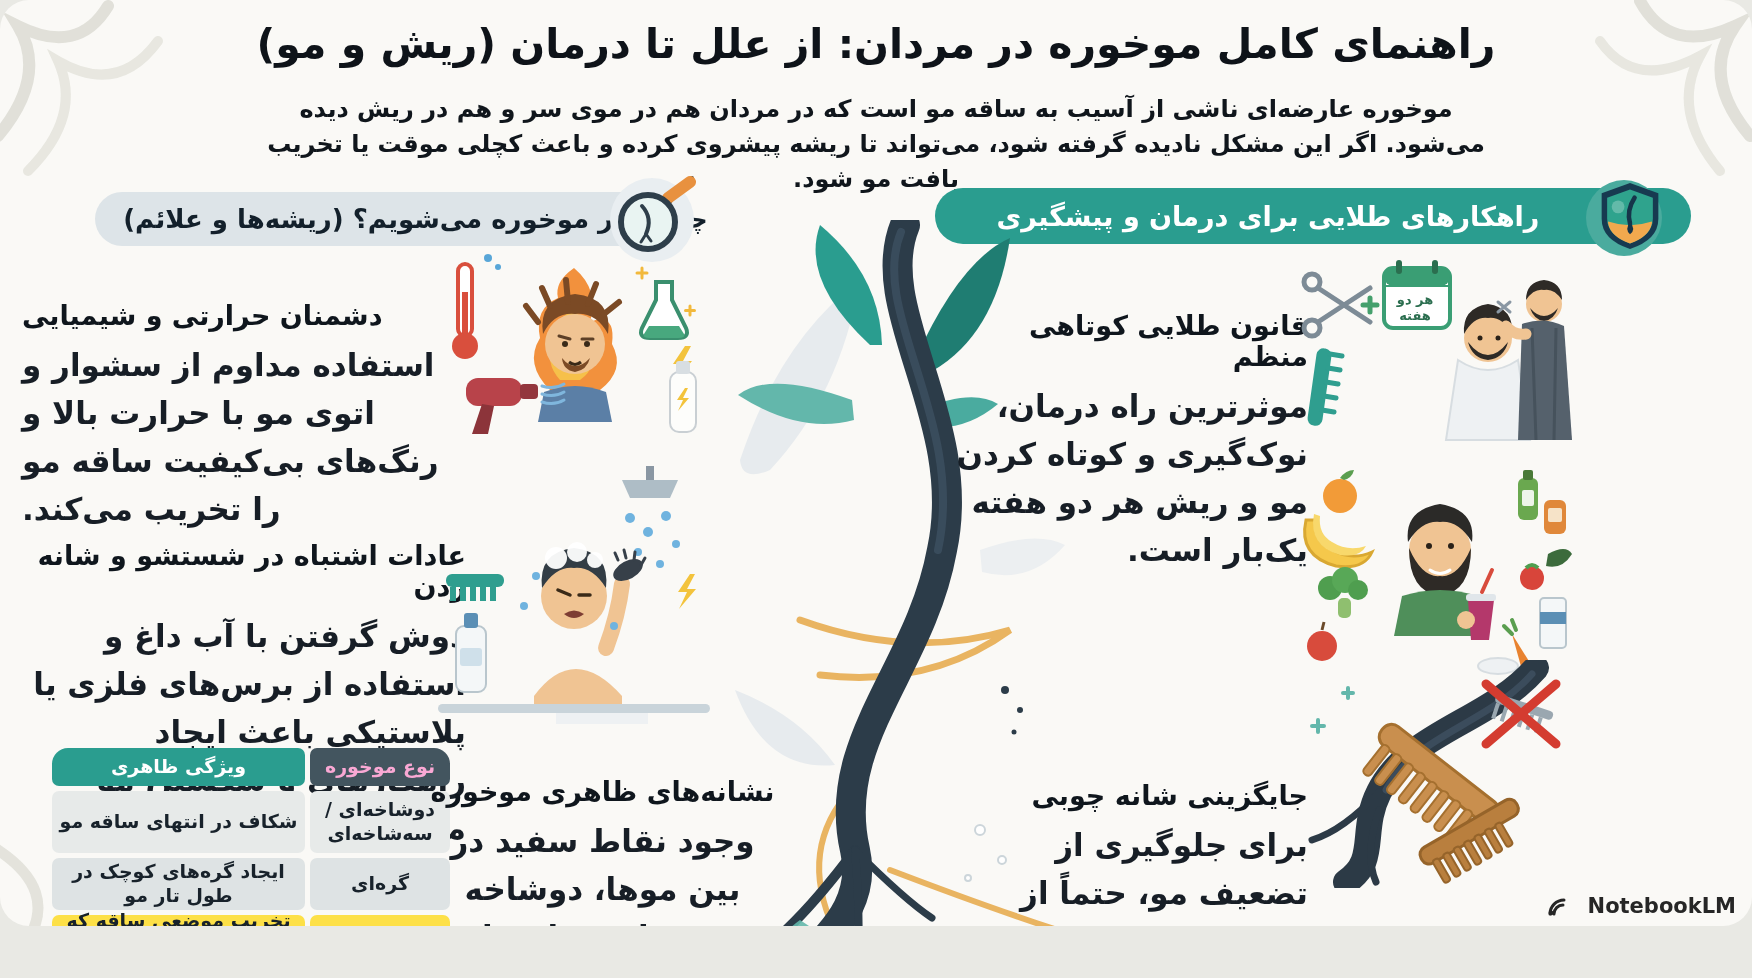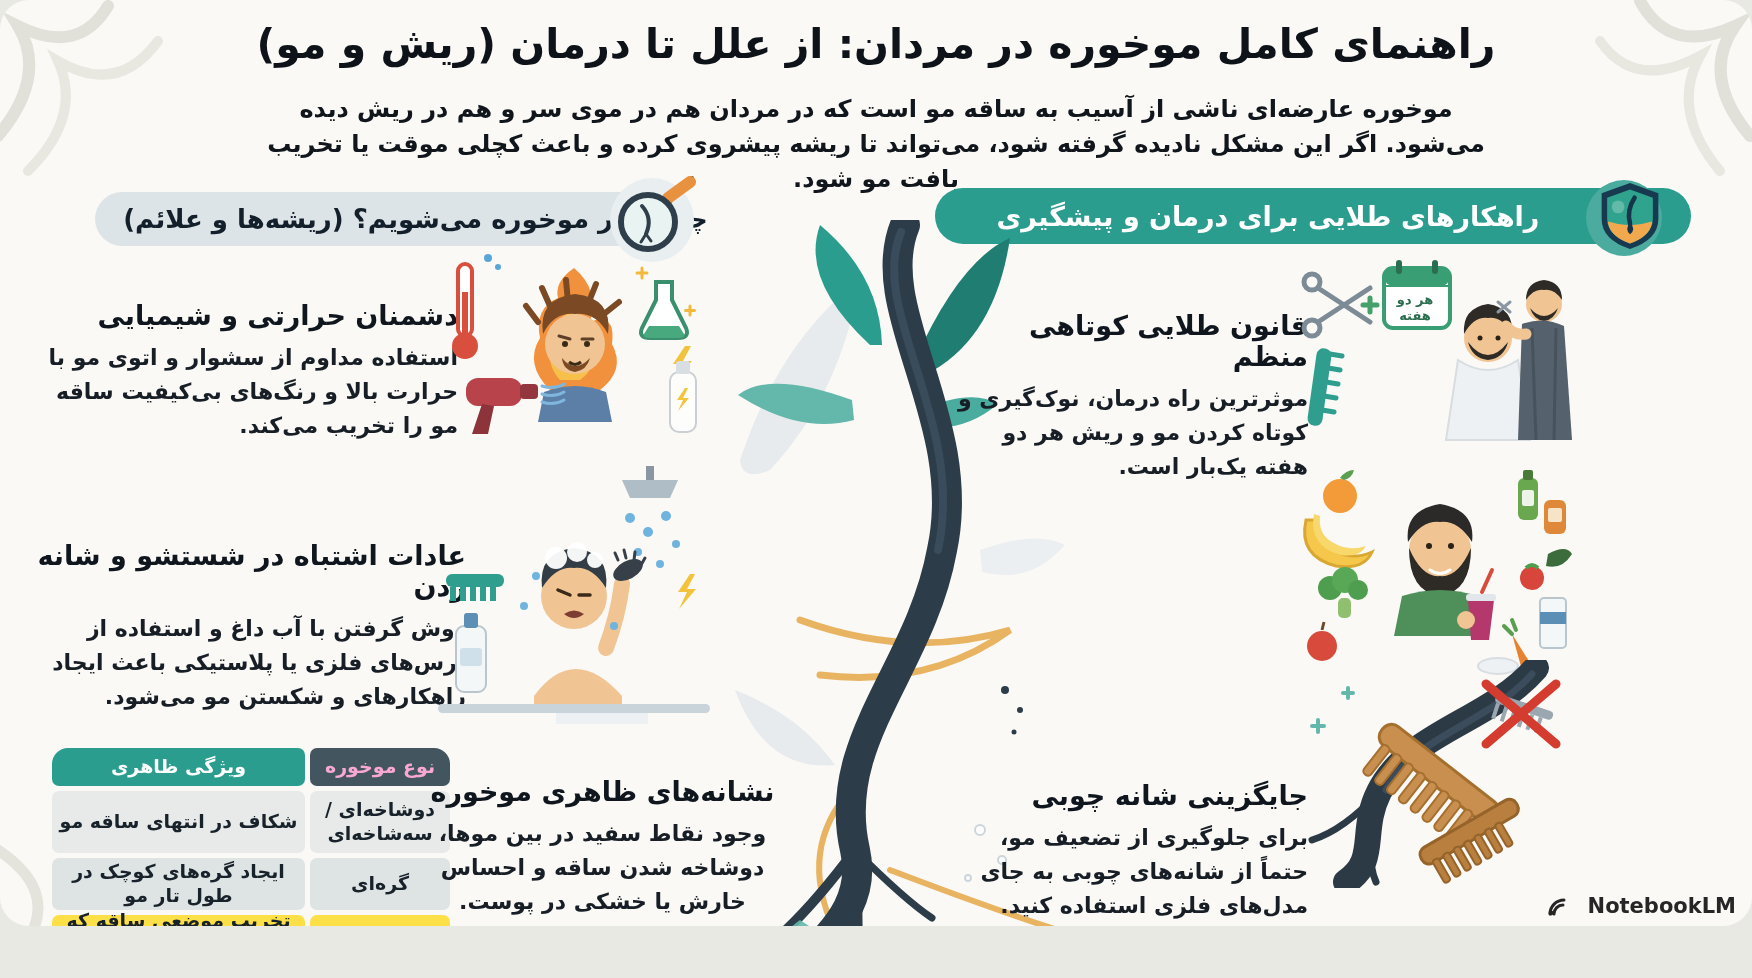--- a/index.html
+++ b/index.html
@@ -31,22 +31,22 @@
     left:935px;top:188px;width:756px;height:56px;background:#2a9d8f;
     border-radius:28px;display:flex;align-items:center;justify-content:center;
     font-size:27px;font-weight:800;color:#ffffff;white-space:nowrap;
     padding-right:130px;padding-left:40px;box-sizing:border-box;
   }
   .shield-bump{left:1586px;top:180px;width:76px;height:76px;border-radius:50%;background:#4aab9e;}
   .shield-icon{left:1598px;top:180px;width:64px;height:72px;}
   .magnifier-icon{left:608px;top:172px;width:92px;height:92px;}
   
   .tblock h3{margin:0 0 10px;font-size:27px;font-weight:800;color:#0f161d;}
-  .tblock p{margin:0;font-size:22px;font-weight:700;line-height:1.55;color:#171e26;}
-  .c1{left:22px;top:300px;width:436px;text-align:right;}
+  .tblock p{margin:0;font-size:31px;font-weight:700;line-height:1.55;color:#171e26;}
+  .c1{left:22px;top:300px;width:436px;text-align:left;}
   .c2{left:30px;top:540px;width:436px;}
   .signs{left:430px;top:776px;width:345px;text-align:center;}
   .s1{left:952px;top:310px;width:356px;text-align:right;}
   .s2{left:948px;top:548px;width:360px;text-align:right;}
   .s3{left:952px;top:780px;width:356px;text-align:right;}
   
   .sym-table{
     left:52px;top:748px;width:398px;display:grid;
     grid-template-columns:140px 253px;grid-template-rows:38px 62px 52px 60px;
     gap:5px;direction:rtl;

